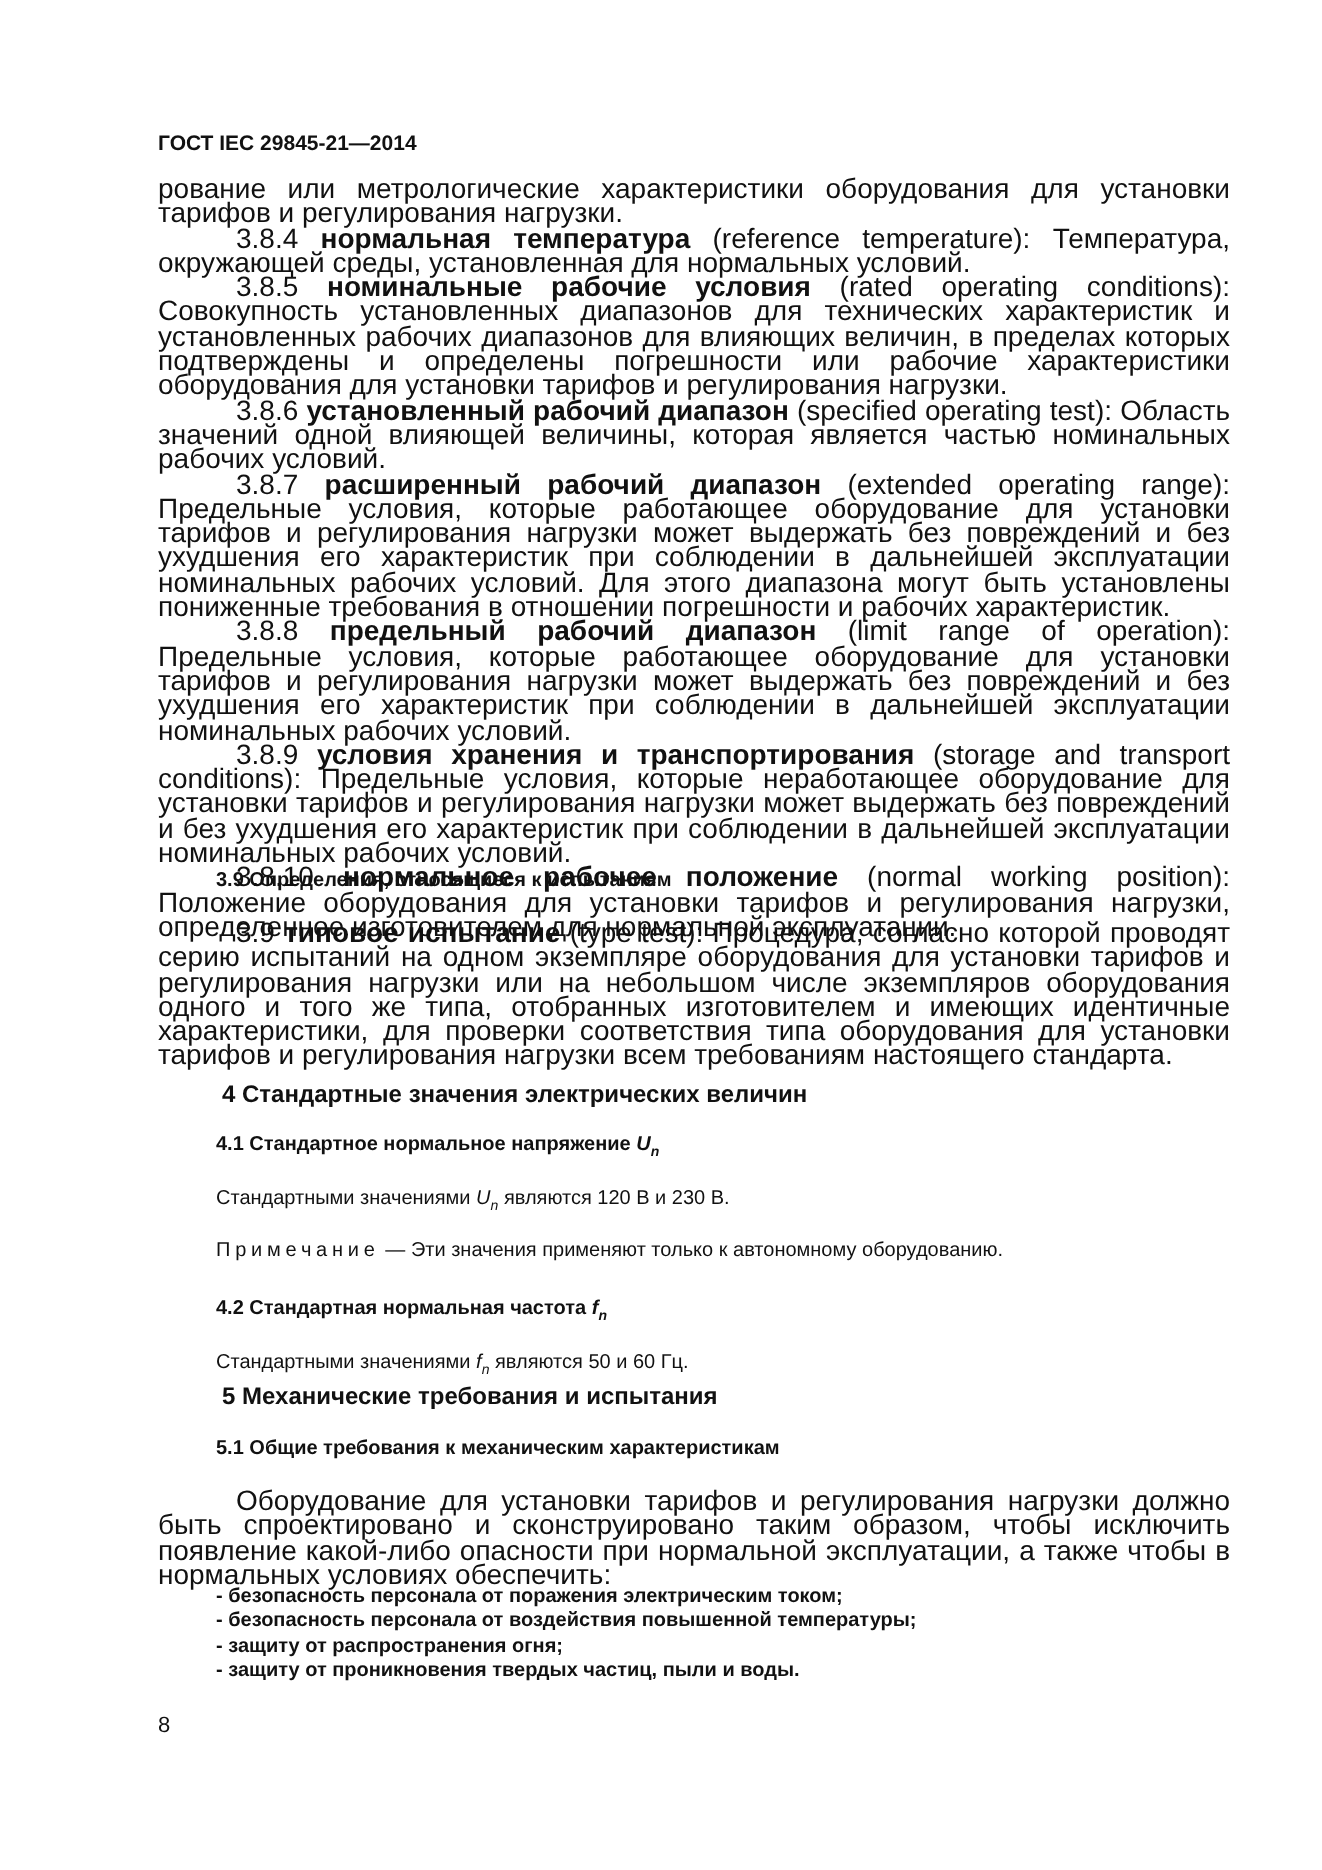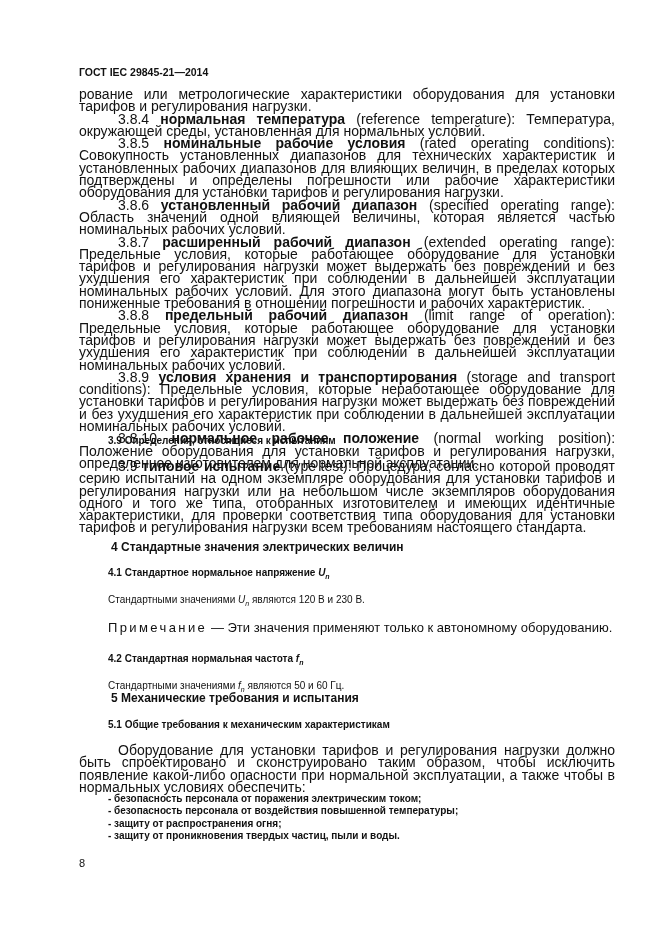--- a/index.html
+++ b/index.html
@@ -5,39 +5,39 @@
     html, body { margin:0; padding:0; background:#ffffff; }
     body { width:661px; height:935px; position:relative; overflow:hidden;
       font-family:"Liberation Sans", sans-serif; color:#111; }
     .hdr { position:absolute; left:79px; top:66px; font-weight:bold; font-size:10.5px; }
     .p { font-size:14px; line-height:12.3px; text-align:justify; margin:0; }
     .ind { text-indent:39px; }
     .b { font-weight:bold; }
     .h2 { font-weight:bold; font-size:10px; margin:0; padding-left:29px; }
     .h1 { font-weight:bold; font-size:12px; margin:3px; padding-left:29px; }
     .plain { font-size:10px; margin:0; padding-left:29px; }
-    .note { font-size:13px; margin:0; padding-left:29px; }
+    .note { font-size:10px; margin:0; padding-left:29px; }
     .sp { letter-spacing:2.4px; }
     .li { font-size:10px; line-height:12.3px; margin:0; padding-left:29px;font-weight:bold; }
     .pnum { position:absolute; left:79px; top:857px; font-size:11px; }
     .abs { position:absolute; left:79px; width:536px; }
     i.sym { font-style:italic; }
     sub { font-size:7px; }
   </style>
 </head>
 <body>
 
 <div class="hdr">ГОСТ IEC 29845-21—2014</div>
 
 <div class="abs" style="top:88px;">
   <p class="p">рование или метрологические характеристики оборудования для установки тарифов и регулирования нагрузки.</p>
   <div id="terms">
       <p class="p ind"><span>3.8.4</span> <span class="b">нормальная температура</span> <span>(reference temperature):</span> <span>Температура, окружающей среды, установленная для нормальных условий.</span> </p>
       <p class="p ind"><span>3.8.5</span> <span class="b">номинальные рабочие условия</span> <span>(rated operating conditions):</span> <span>Совокупность установленных диапазонов для технических характеристик и установленных рабочих диапазонов для влияющих величин, в пределах которых подтверждены и определены погрешности или рабочие характеристики оборудования для установки тарифов и регулирования нагрузки.</span> </p>
-      <p class="p ind"><span>3.8.6</span> <span class="b">установленный рабочий диапазон</span> <span>(specified operating range):</span> <span>Область значений одной влияющей величины, которая является частью номинальных рабочих условий.</span> </p>
+      <p class="p ind"><span>3.8.6</span> <span class="b">установленный рабочий диапазон</span> <span>(specified operating test):</span> <span>Область значений одной влияющей величины, которая является частью номинальных рабочих условий.</span> </p>
       <p class="p ind"><span>3.8.7</span> <span class="b">расширенный рабочий диапазон</span> <span>(extended operating range):</span> <span>Предельные условия, которые работающее оборудование для установки тарифов и регулирования нагрузки может выдержать без повреждений и без ухудшения его характеристик при соблюдении в дальнейшей эксплуатации номинальных рабочих условий. Для этого диапазона могут быть установлены пониженные требования в отношении погрешности и рабочих характеристик.</span> </p>
       <p class="p ind"><span>3.8.8</span> <span class="b">предельный рабочий диапазон</span> <span>(limit range of operation):</span> <span>Предельные условия, которые работающее оборудование для установки тарифов и регулирования нагрузки может выдержать без повреждений и без ухудшения его характеристик при соблюдении в дальнейшей эксплуатации номинальных рабочих условий.</span> </p>
       <p class="p ind"><span>3.8.9</span> <span class="b">условия хранения и транспортирования</span> <span>(storage and transport conditions):</span> <span>Предельные условия, которые неработающее оборудование для установки тарифов и регулирования нагрузки может выдержать без повреждений и без ухудшения его характеристик при соблюдении в дальнейшей эксплуатации номинальных рабочих условий.</span> </p>
       <p class="p ind"><span>3.8.10</span> <span class="b">нормальное рабочее положение</span> <span>(normal working position):</span> <span>Положение оборудования для установки тарифов и регулирования нагрузки, определенное изготовителем для нормальной эксплуатации.</span> </p>
     </div>
 </div>
 
 <div class="abs" style="top:435px;">
   <p class="h2">3.9 Определения, относящиеся к испытаниям</p>
   <p class="p ind" style="margin-top:14px;">

